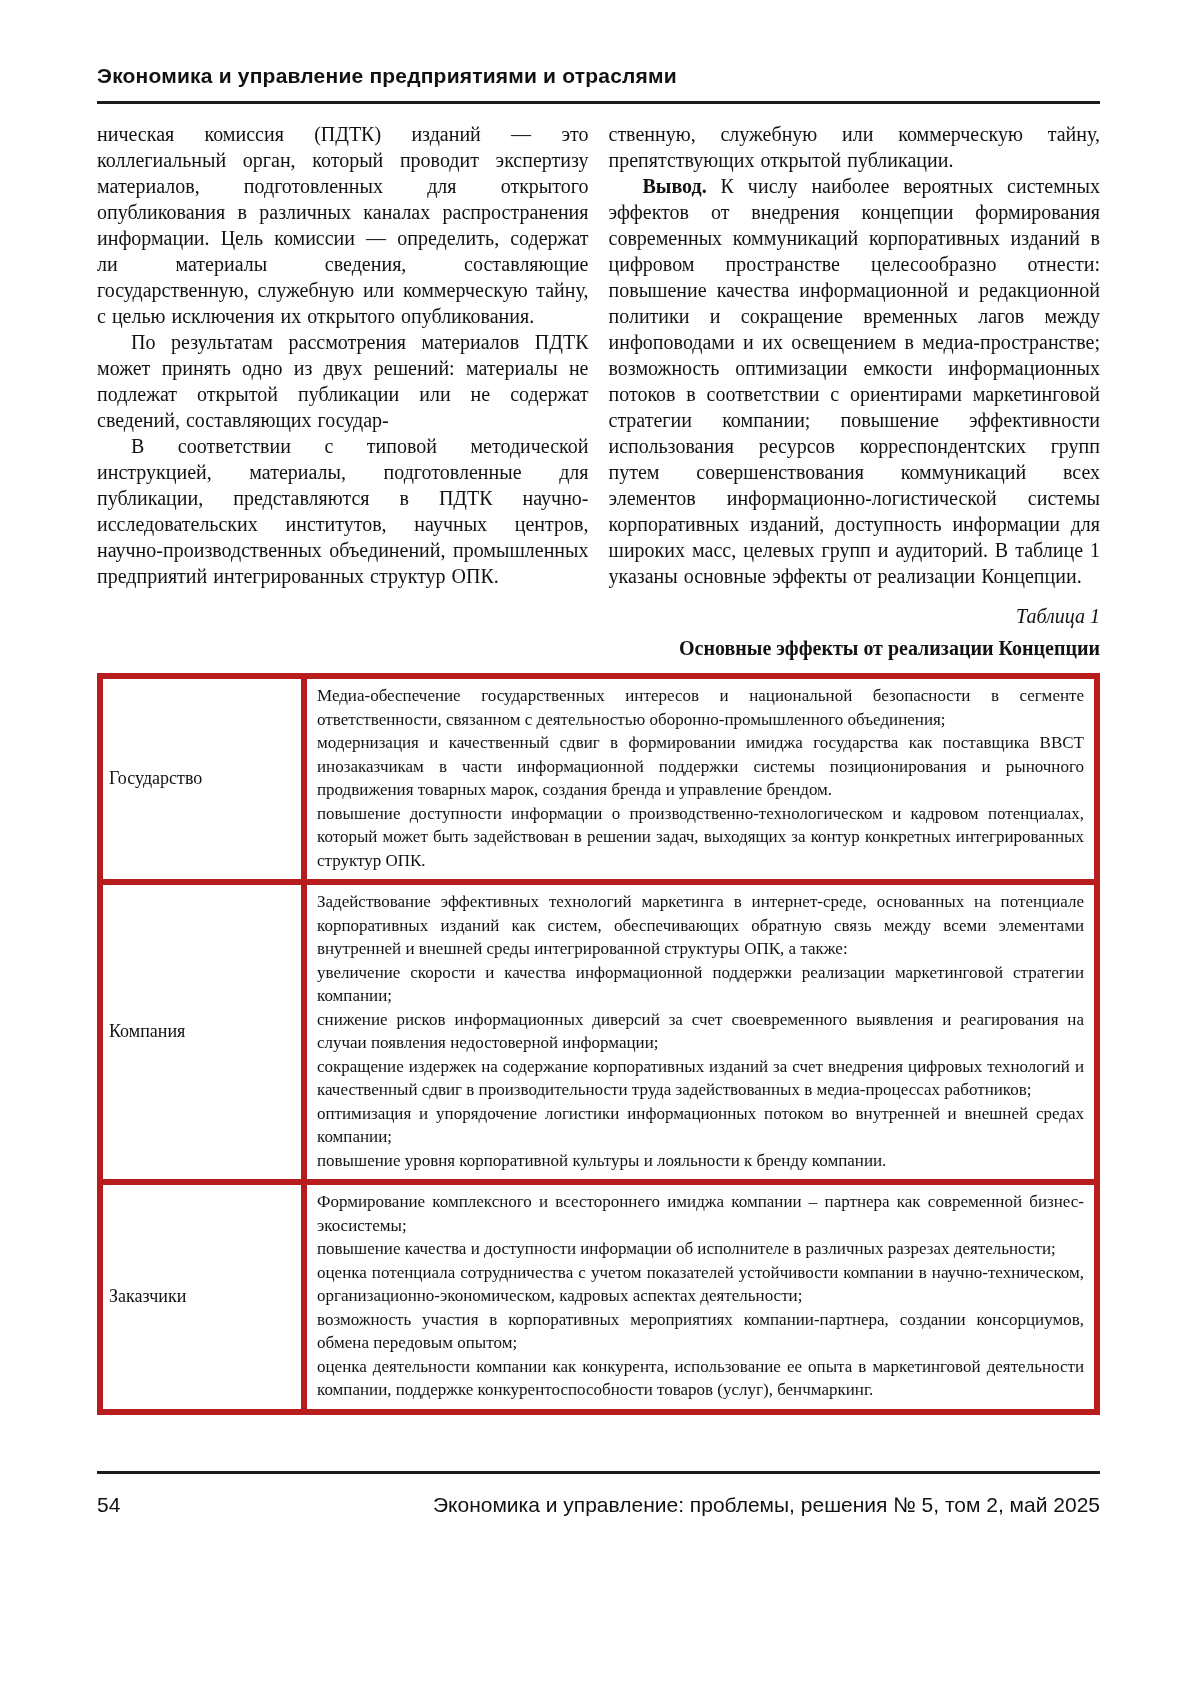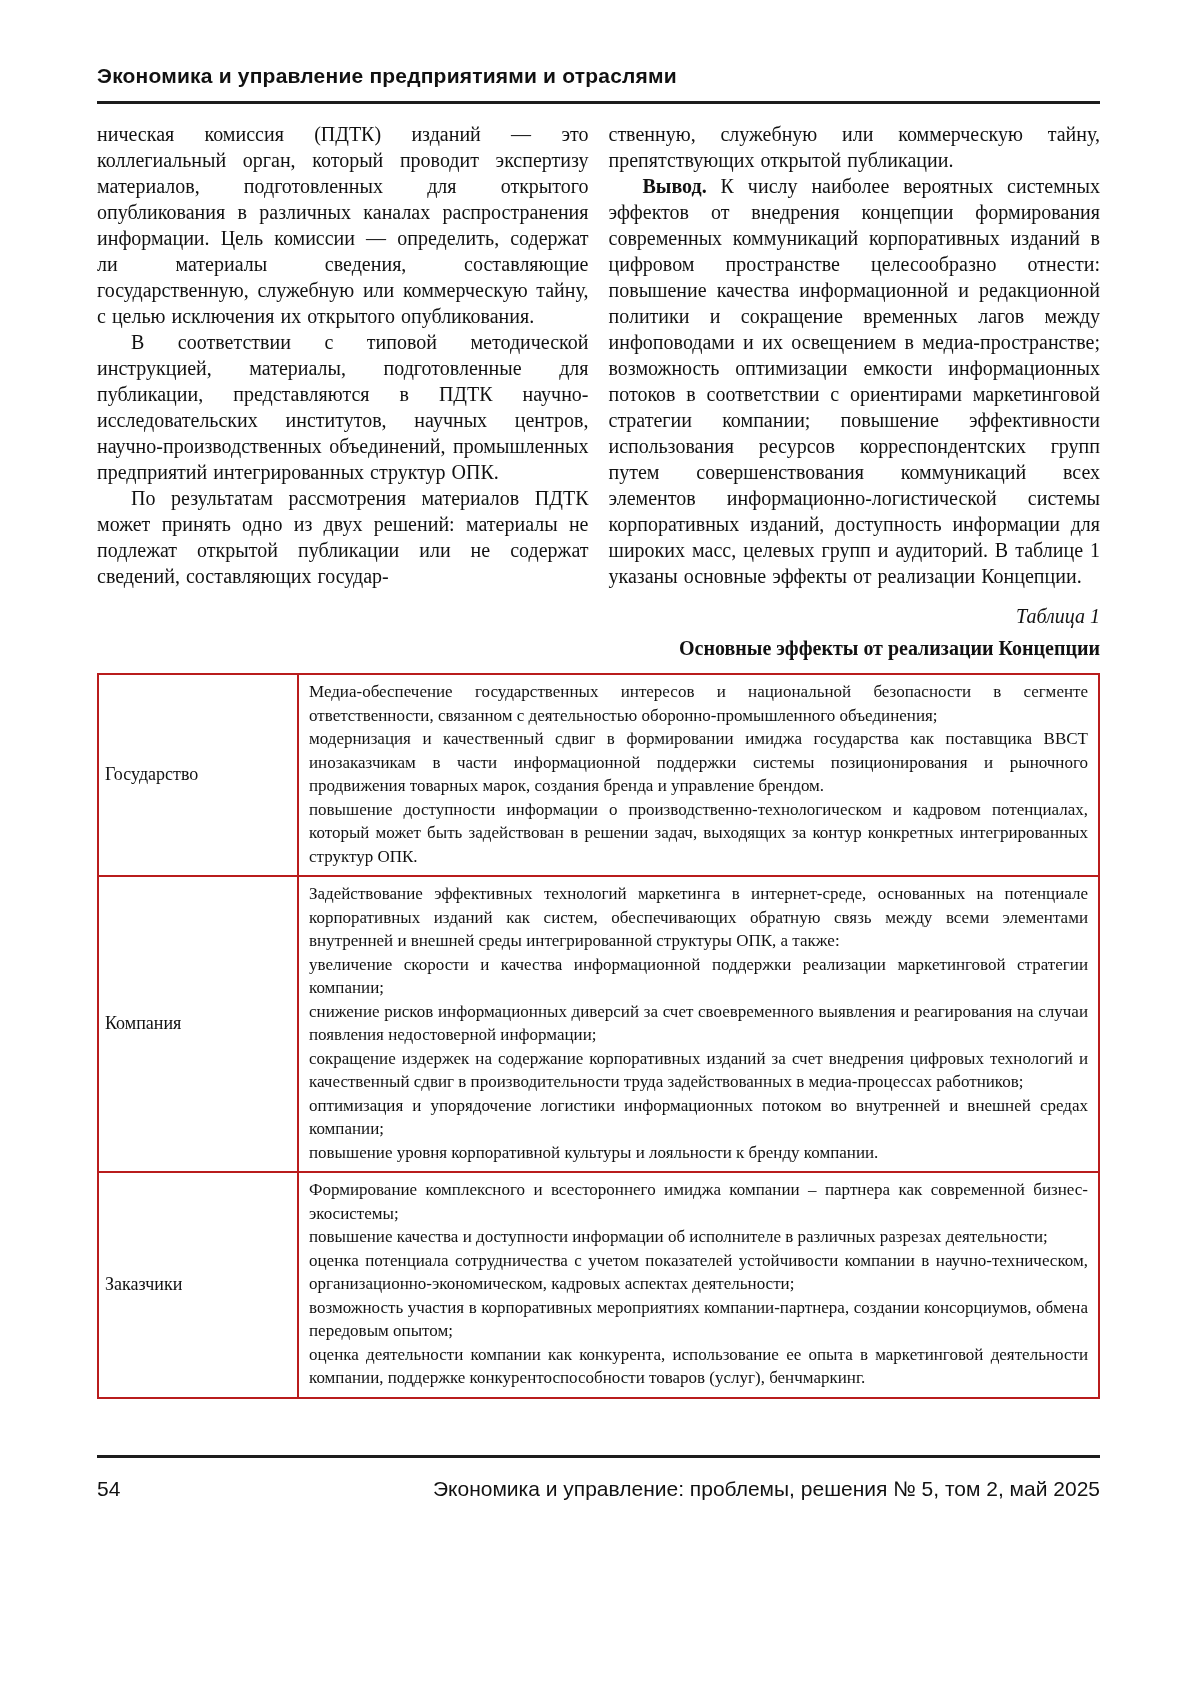--- a/index.html
+++ b/index.html
@@ -38,21 +38,21 @@
   .table-title {
     margin: 9px 0 13px 0; font-weight: bold; font-size: 20px;
     text-align: right;
   }
   
   table.effects {
     width: 100%; border-collapse: collapse;
     font-size: 17px; line-height: 23.5px;
   }
   table.effects th, table.effects td {
-    border: 2px solid #b91c1c; vertical-align: middle;
+    border: 6px solid #b91c1c; vertical-align: middle;
   }
   th.row-label {
     width: 186px; font-weight: normal; font-size: 18px;
     text-align: left; padding: 4px 6px;
   }
   td.row-content { padding: 5px 10px 7px 10px; }
   td.row-content p { margin: 0; text-align: justify; }
   
   .footer-rule { margin-top: 56px; }
   .footer-row {
@@ -65,22 +65,22 @@
 <body>
 
 <div class="page">
 
   <h1 class="running-head">Экономика и управление предприятиями и отраслями</h1>
   <hr class="rule">
 
   <div class="cols">
     <div class="col" id="col-left">
         <p class="body-para">ническая комиссия (ПДТК) изданий — это коллегиальный орган, который проводит экспертизу материалов, подготовленных для открытого опубликования в различных каналах распространения информации. Цель комиссии — определить, содержат ли материалы сведения, составляющие государственную, служебную или коммерческую тайну, с целью исключения их открытого опубликования.</p>
+        <p class="body-para indent">По результатам рассмотрения материалов ПДТК может принять одно из двух решений: материалы не подлежат открытой публикации или не содержат сведений, составляющих государ-</p>
         <p class="body-para indent">В соответствии с типовой методической инструкцией, материалы, подготовленные для публикации, представляются в ПДТК научно-исследовательских институтов, научных центров, научно-производственных объединений, промышленных предприятий интегрированных структур ОПК.</p>
-        <p class="body-para indent">По результатам рассмотрения материалов ПДТК может принять одно из двух решений: материалы не подлежат открытой публикации или не содержат сведений, составляющих государ-</p>
       </div>
     <div class="col" id="col-right">
         <p class="body-para">ственную, служебную или коммерческую тайну, препятствующих открытой публикации.</p>
         <p class="body-para indent"><b>Вывод. </b>К числу наиболее вероятных системных эффектов от внедрения концепции формирования современных коммуникаций корпоративных изданий в цифровом пространстве целесообразно отнести: повышение качества информационной и редакционной политики и сокращение временных лагов между инфоповодами и их освещением в медиа-пространстве; возможность оптимизации емкости информационных потоков в соответствии с ориентирами маркетинговой стратегии компании; повышение эффективности использования ресурсов корреспондентских групп путем совершенствования коммуникаций всех элементов информационно-логистической системы корпоративных изданий, доступность информации для широких масс, целевых групп и аудиторий. В таблице 1 указаны основные эффекты от реализации Концепции.</p>
       </div>
   </div>
 
   <p class="table-caption">Таблица 1</p>
   <p class="table-title">Основные эффекты от реализации Концепции</p>
 

